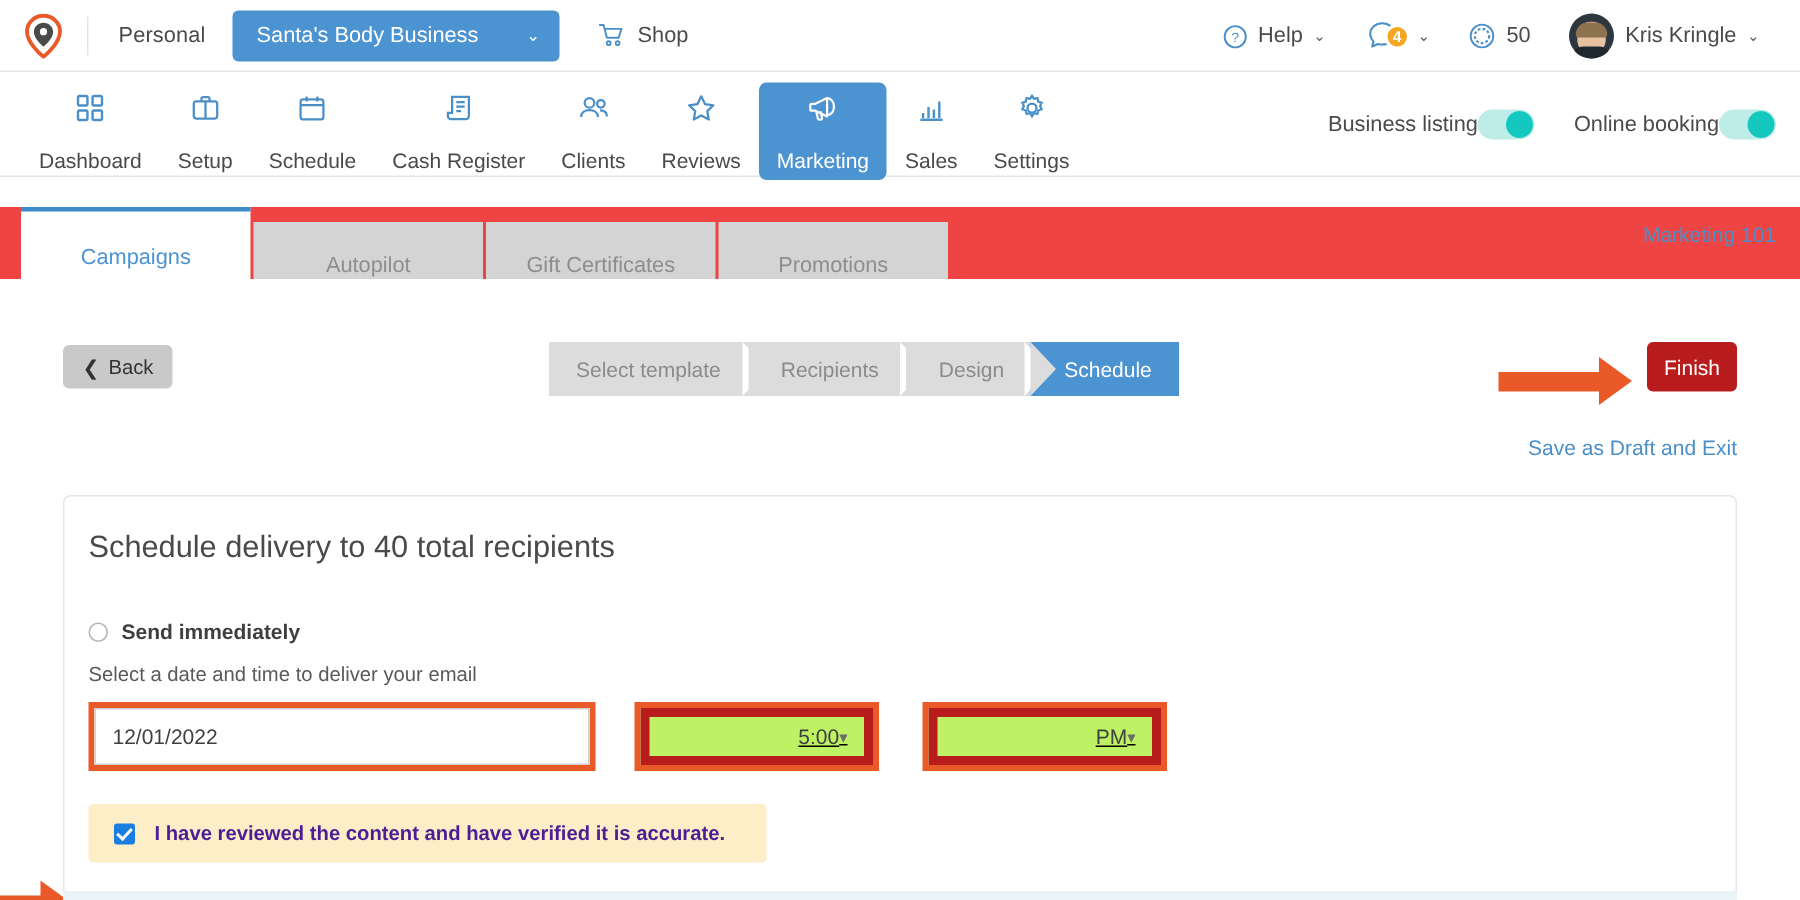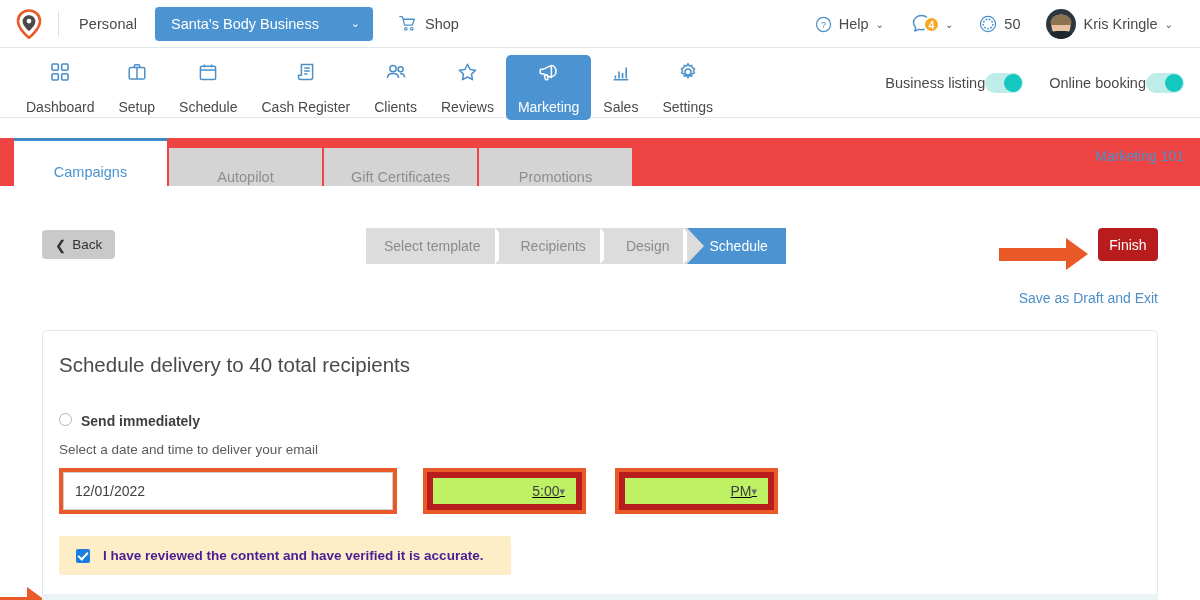--- a/index.html
+++ b/index.html
@@ -164,21 +164,21 @@
   .arrow-left .shaft { width: 28px; }
 
   
   .card {
     position: absolute; left: 42px; top: 144px; width: 1116px; height: 290px;
     background: #fff; border: 1px solid #e6e6e6; border-radius: 5px;
     padding: 22px 0 0 16px;
   }
   .card-title { font-size: 20.5px; color: #4a4a4a; margin-bottom: 14px; }
 
-  .radio-row { display: flex; gap: 9px; margin-bottom: 10px; margin-top: 36px; }
+  .radio-row { display: flex; align-items: center; gap: 9px; margin-bottom: 10px; margin-top: 36px; }
   .radio {
     width: 13px; height: 13px; border-radius: 50%; border: 1px solid #b4b4b4;
     background: #fff; flex: none; cursor: pointer; position: relative;
   }
   .radio.checked { border: 1px solid #1a7de0; background: #1a7de0; }
   .radio.checked::after {
     content: ""; position: absolute; left: 50%; top: 50%;
     transform: translate(-50%,-50%); width: 4.5px; height: 4.5px;
     border-radius: 50%; background: #fff;
   }

